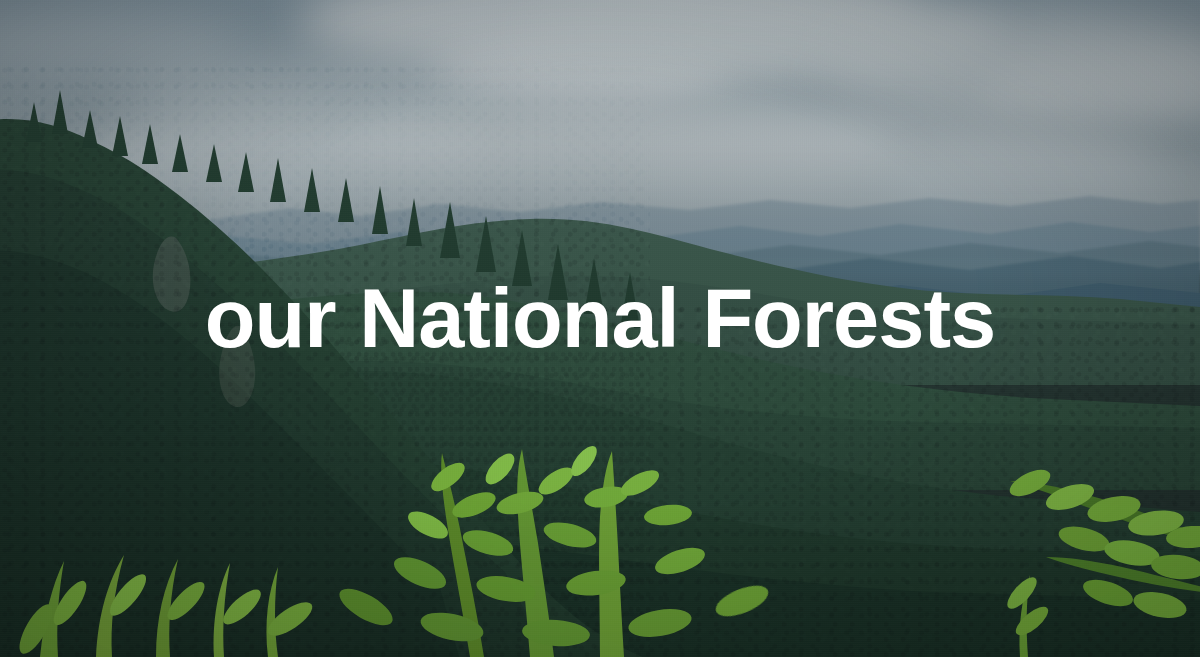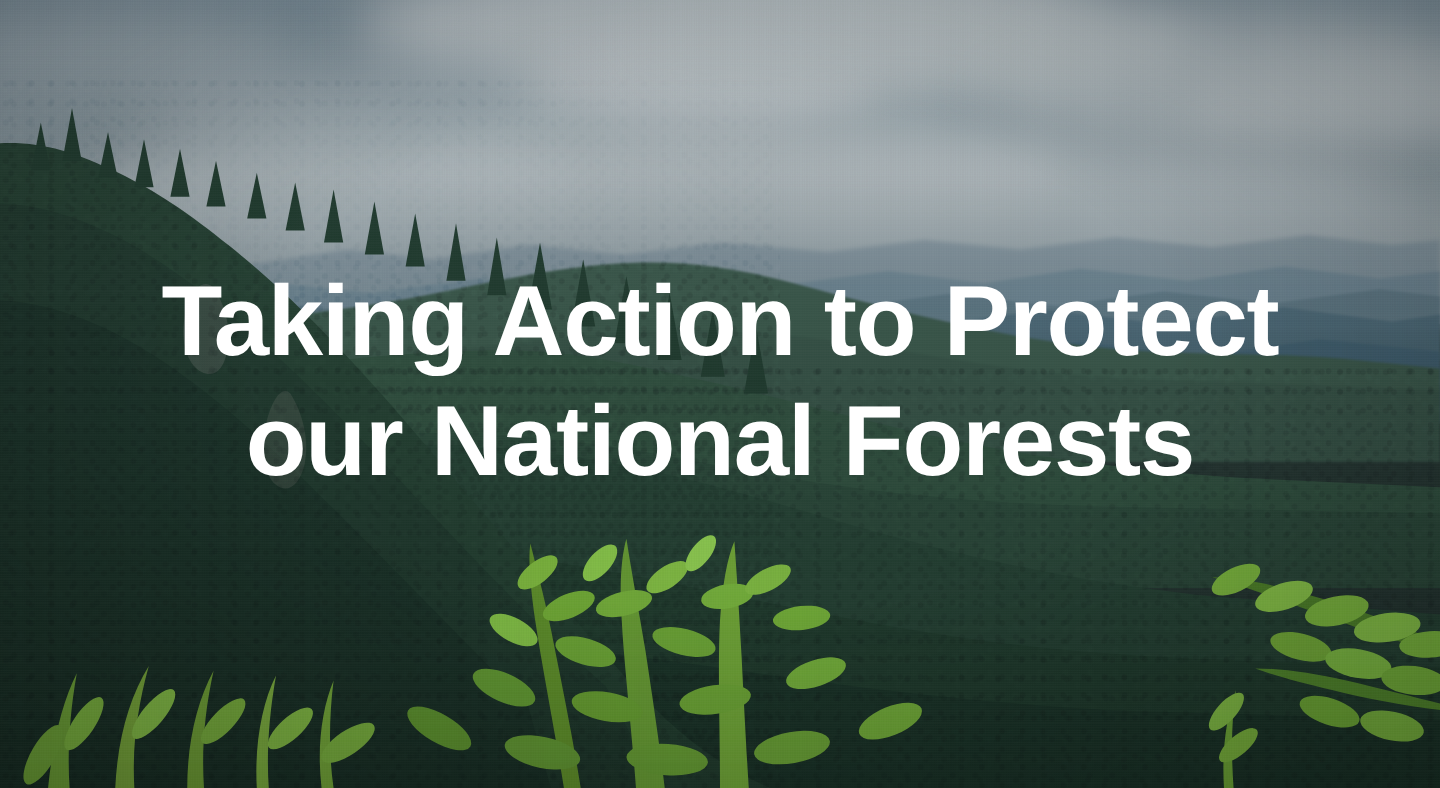--- a/index.html
+++ b/index.html
@@ -338,18 +338,17 @@
         </g>
       </svg>
     </div>
 
     <div class="vignette"></div>
     <div class="grain"></div>
   </div>
 
   <div class="headline-wrap">
     <h1 class="headline">
-      <span class="ln ln1">Taking Action to Protect</span>
       <span class="ln ln2">our National Forests</span>
     </h1>
   </div>
 
 </div>
 
 </body></html>

